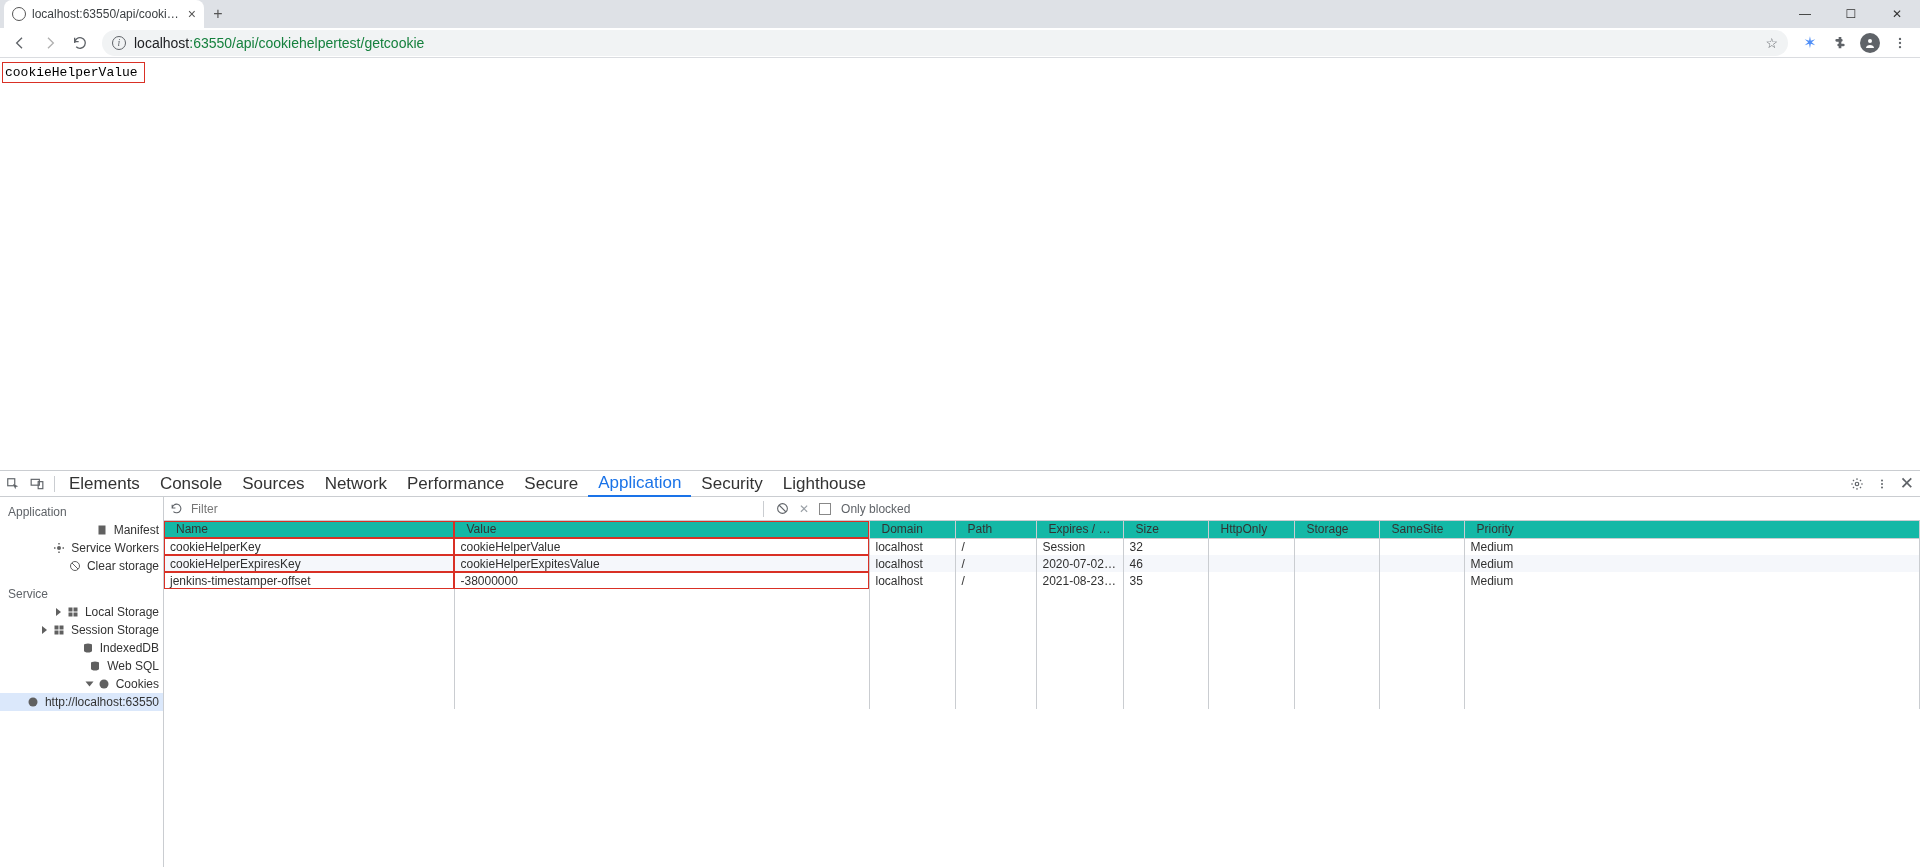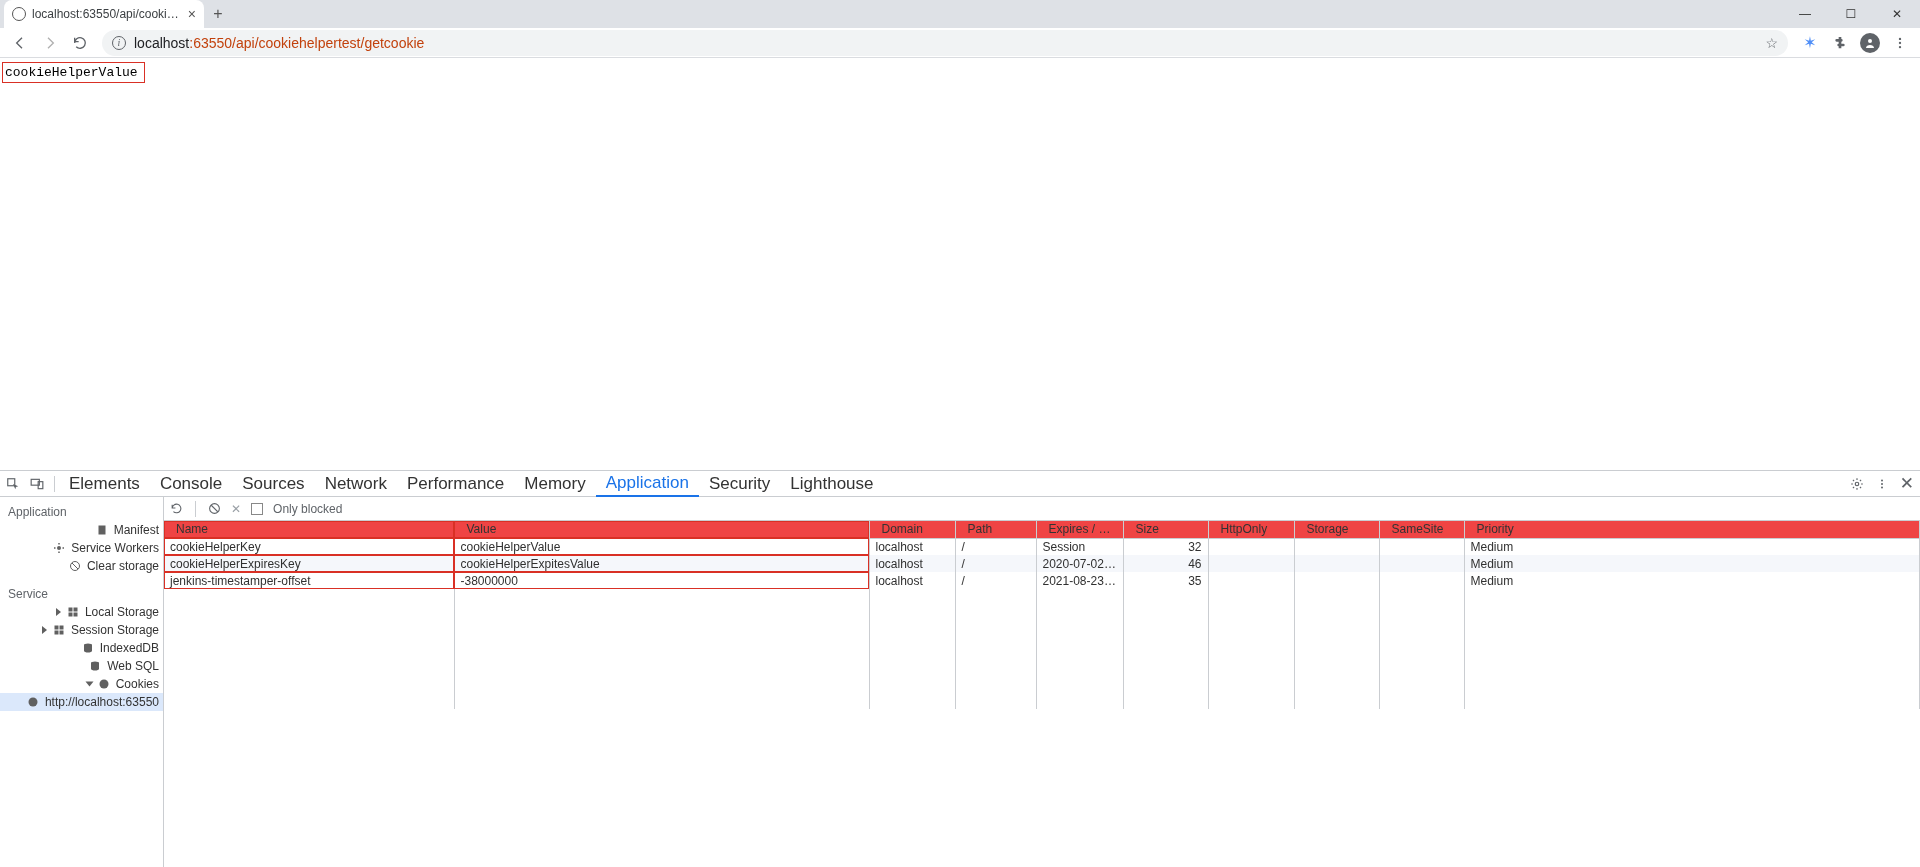--- a/index.html
+++ b/index.html
@@ -24,21 +24,21 @@
   .tbtn { width:28px; height:28px; display:flex; align-items:center; justify-content:center;
           color:#5f6368; cursor:pointer; font-size:16px; }
   .tbtn.disabled { color:#b0b0b0; }
   .omnibox { flex:1; height:26px; background:#f1f3f4; border-radius:13px; display:flex;
              align-items:center; padding:0 10px; margin:0 6px; gap:8px; }
   .info-icon { width:14px; height:14px; border:1.5px solid #5f6368; border-radius:50%;
                display:flex; align-items:center; justify-content:center; font-size:10px;
                font-family:serif; font-style:italic; color:#5f6368; }
   .omnibox .url { font-size:14px; color:#202124; }
   .omnibox .url .host { color:#202124; }
-  .omnibox .url .path { color:#c2410c; }
+  .omnibox .url .path { color:#15803d; }
   .star-icon { color:#5f6368; font-size:14px; cursor:pointer; }
   .avatar-icon { width:20px; height:20px; border-radius:50%; background:#5f6368;
                  display:flex; align-items:center; justify-content:center; color:#fff; font-size:12px; }
 
   
   .page { height:412px; background:#fff; }
   .output-box { display:inline-block; margin:4px 0 0 2px; padding:2px 6px 2px 2px;
                 border:1.5px solid #d93025; font-family:"Courier New",monospace;
                 font-size:13px; background:#fff; }
 
@@ -77,24 +77,24 @@
   .dt-filter input { flex:0 0 560px; border:none; outline:none; font-size:12px; background:transparent; }
   .dt-filter .right { display:flex; align-items:center; gap:10px; }
   .dt-filter .cb { width:12px; height:12px; border:1px solid #888; }
 
   .grid-wrap { flex:1; overflow:auto; }
   table.cookie-grid { border-collapse:collapse; width:100%; font-size:12px; color:#303030;
                       table-layout:fixed; }
   .cookie-grid th, .cookie-grid td { border-right:1px solid #cacdd1; padding:1px 6px;
                                      text-align:left; white-space:nowrap; overflow:hidden;
                                      text-overflow:ellipsis; height:17px; }
-  .cookie-grid th { border-bottom:1px solid #cacdd1; background:#ef4444; font-weight:400;
+  .cookie-grid th { border-bottom:1px solid #cacdd1; background:#14b8a6; font-weight:400;
                     color:#333; position:sticky; top:0;padding-left:12px; }
   .cookie-grid tbody tr:nth-child(even) td { background:#f5f7fb; }
-  .cookie-grid td.num { text-align:right; }
+  .cookie-grid td.num { text-align:left; }
   .red-box { outline:1.5px solid #d93025; outline-offset:-1px; }
   .cookie-grid tbody tr.filler td { height:120px; background:#fff !important; border-right:1px solid #cacdd1; }
 
   
   svg { display:block; }
 </style>
 </head>
 <body>
 
 <div class="tabstrip">
@@ -177,21 +177,21 @@
             <rect x="14" y="8" width="8" height="12" stroke="#5f6368" fill="none" stroke-width="2"></rect>
           </svg>
       </span>
     </div>
     <span class="dt-sep"></span>
     <div class="dt-tab">Elements</div>
     <div class="dt-tab">Console</div>
     <div class="dt-tab">Sources</div>
     <div class="dt-tab">Network</div>
     <div class="dt-tab">Performance</div>
-    <div class="dt-tab">Memory</div>
+    <div class="dt-tab">Secure</div>
     <div class="dt-tab active">Application</div>
     <div class="dt-tab">Security</div>
     <div class="dt-tab">Lighthouse</div>
     <div class="dt-right-icons">
       <span>
         <svg width="14" height="14" viewBox="0 0 24 24">
             <circle cx="12" cy="12" r="3" stroke="#5f6368" fill="none" stroke-width="2"></circle>
             <path d="M12 2v3M12 19v3M2 12h3M19 12h3M5 5l2 2M17 17l2 2M19 5l-2 2M7 17l-2 2" stroke="#5f6368" stroke-width="2"></path>
           </svg>
       </span>
@@ -299,20 +299,21 @@
       </div>
     </div>
 
     <div class="dt-main">
       <div class="dt-filter">
         <span class="reload">
           <svg width="13" height="13" viewBox="0 0 24 24">
               <path d="M4 12a8 8 0 1 1 2.3 5.6M4 5v6h6" stroke="#5f6368" stroke-width="2" fill="none"></path>
             </svg>
         </span>
+        <input placeholder="Filter" style="">
         <span class="dt-sep"></span>
         <div class="right">
           <span>
             <svg width="13" height="13" viewBox="0 0 24 24">
                 <circle cx="12" cy="12" r="9" stroke="#5f6368" fill="none" stroke-width="2"></circle>
                 <path d="M6 6l12 12" stroke="#5f6368" stroke-width="2"></path>
               </svg>
           </span>
           <span style="color:#9aa0a6">✕</span>
           <span class="cb"></span>

